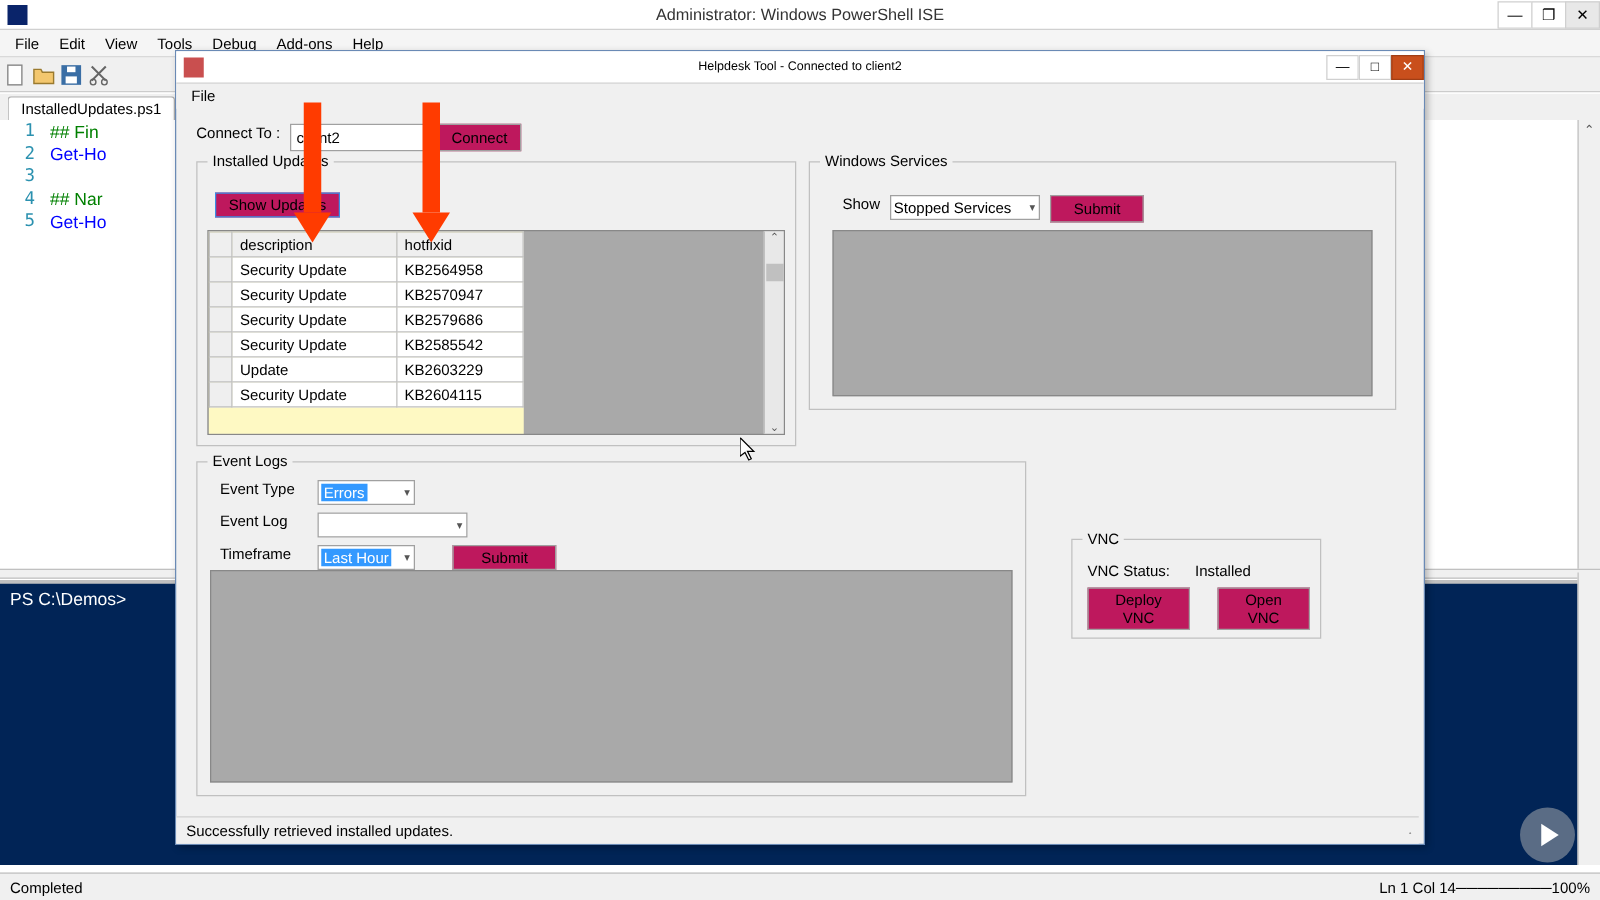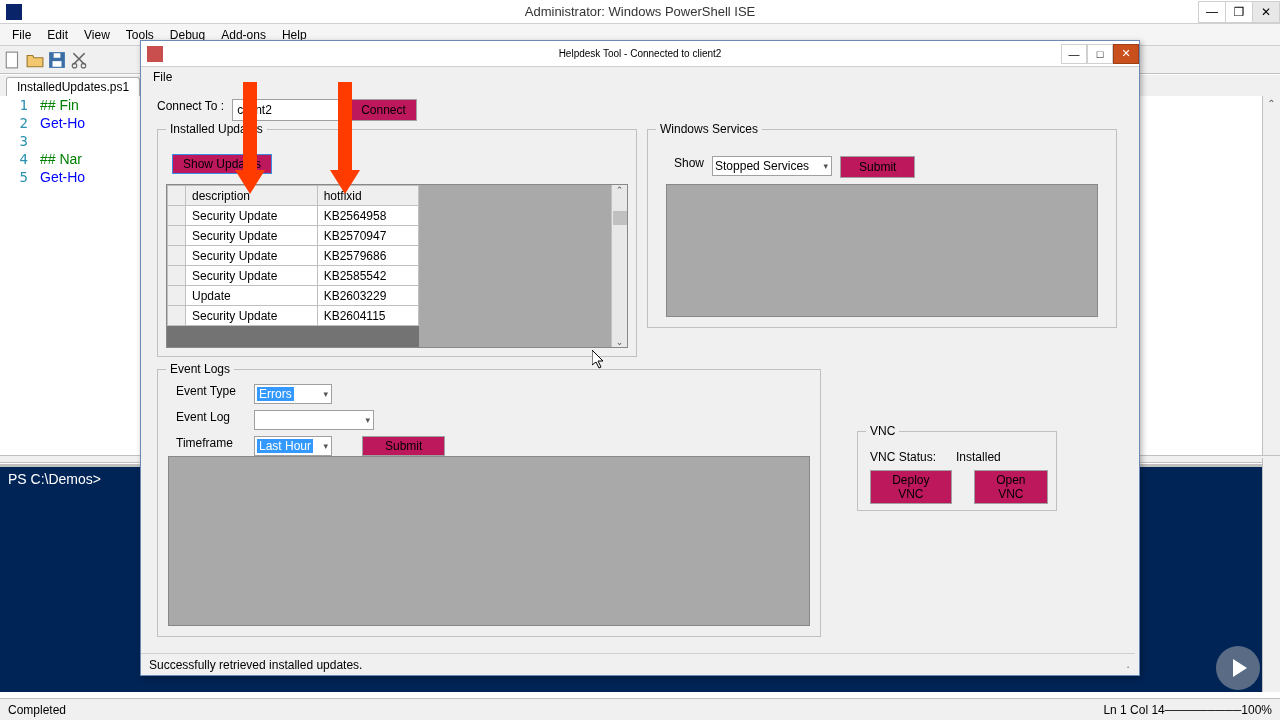--- a/index.html
+++ b/index.html
@@ -63,21 +63,21 @@
 
 .row { display: flex; gap: 8px; margin-bottom: 6px; }
 .label { font-size: 12px; }
 .txt { border: 1px solid #a0a0a0; background: #fff; height: 22px; padding: 0 4px; font-size: 12px; }
 .btn { background: #be185d; border: 1px solid #a0a0a0; padding: 2px 10px; font-size: 12px; cursor: pointer; }
 
 .grpbox { border: 1px solid #c0c0c0; position: absolute; padding: 8px; }
 .grpbox > .legend { position: absolute; top: -8px; left: 8px; background: #f0f0f0; padding: 0 4px; font-size: 12px; }
 
 .grid { border: 1px solid #888; background: #a9a9a9; position: relative; }
-.grid-inner { background: #737373; }
+.grid-inner { background: #fef9c3; }
 .grid table { border-collapse: collapse; width: 100%; font-size: 12px; }
 .grid th { background: #efefef; border: 1px solid #c0c0c0; text-align: left; padding: 2px 6px; font-weight: normal; height: 20px; }
 .grid td { border: 1px solid #c0c0c0; padding: 2px 6px; background: #fff; height: 20px; }
 .grid .rowhead { width: 18px; background: #efefef; }
 .grid-scroll { position:absolute;right:0;top:0;bottom:0;width:16px;background:#e8e8e8;border-left:1px solid #c0c0c0;display:flex;flex-direction:column;align-items:center;justify-content:space-between;font-size:9px;color:#555;}
 .grid-scroll .thumb{width:14px;height:14px;background:#c0c0c0;margin-top:16px;}
 .combo { border: 1px solid #a0a0a0; background: #fff; height: 20px; font-size: 12px; padding: 0 2px; position:relative;display:inline-flex;align-items:center;min-width:78px;}
 .combo::after { content:"▾"; position:absolute; right:3px; font-size:9px; color:#555; }
 .combo.sel-blue span { background:#3399ff;color:#fff;padding:0 2px; }
 

